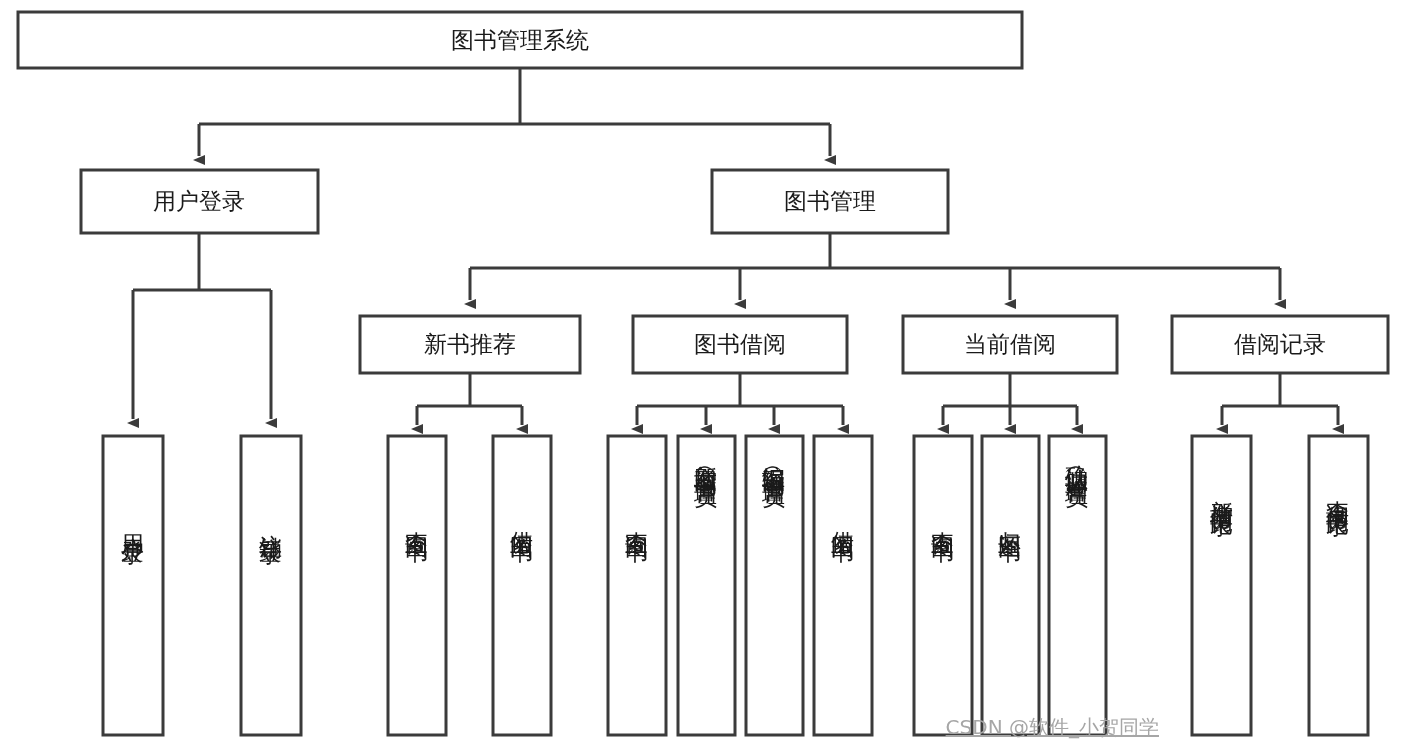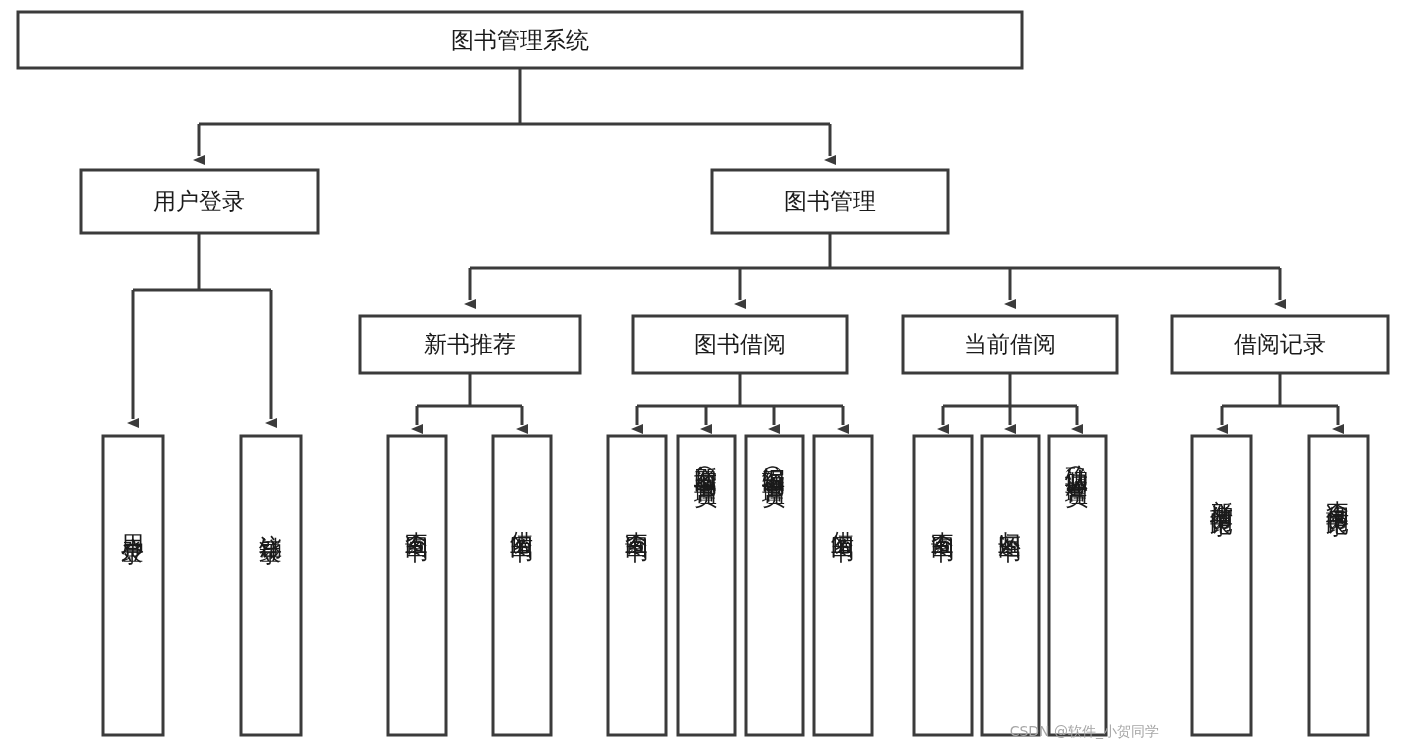--- a/index.html
+++ b/index.html
@@ -62,24 +62,25 @@
     letter-spacing: 3px;
     white-space: nowrap;
     transform: translateX(-50%);
     user-select: none;
   }
   .watermark {
     position: absolute;
     right: 8px;
     bottom: 6px;
     font-family: "DejaVu Sans", "Liberation Sans", sans-serif;
-    font-size: 14px;
+    font-size: 20px;
     color: #a6a6a6;
     white-space: nowrap;
     user-select: none;
+    text-decoration: underline;
   }
 </style>
 </head>
 <body>
 
 <div id="diagram-root">
 
   <svg id="diagram-svg" viewBox="0 0 1405 747">
     <defs>
       <marker id="arrow" markerWidth="10" markerHeight="12" refX="1" refY="6" orient="auto" markerUnits="userSpaceOnUse">

